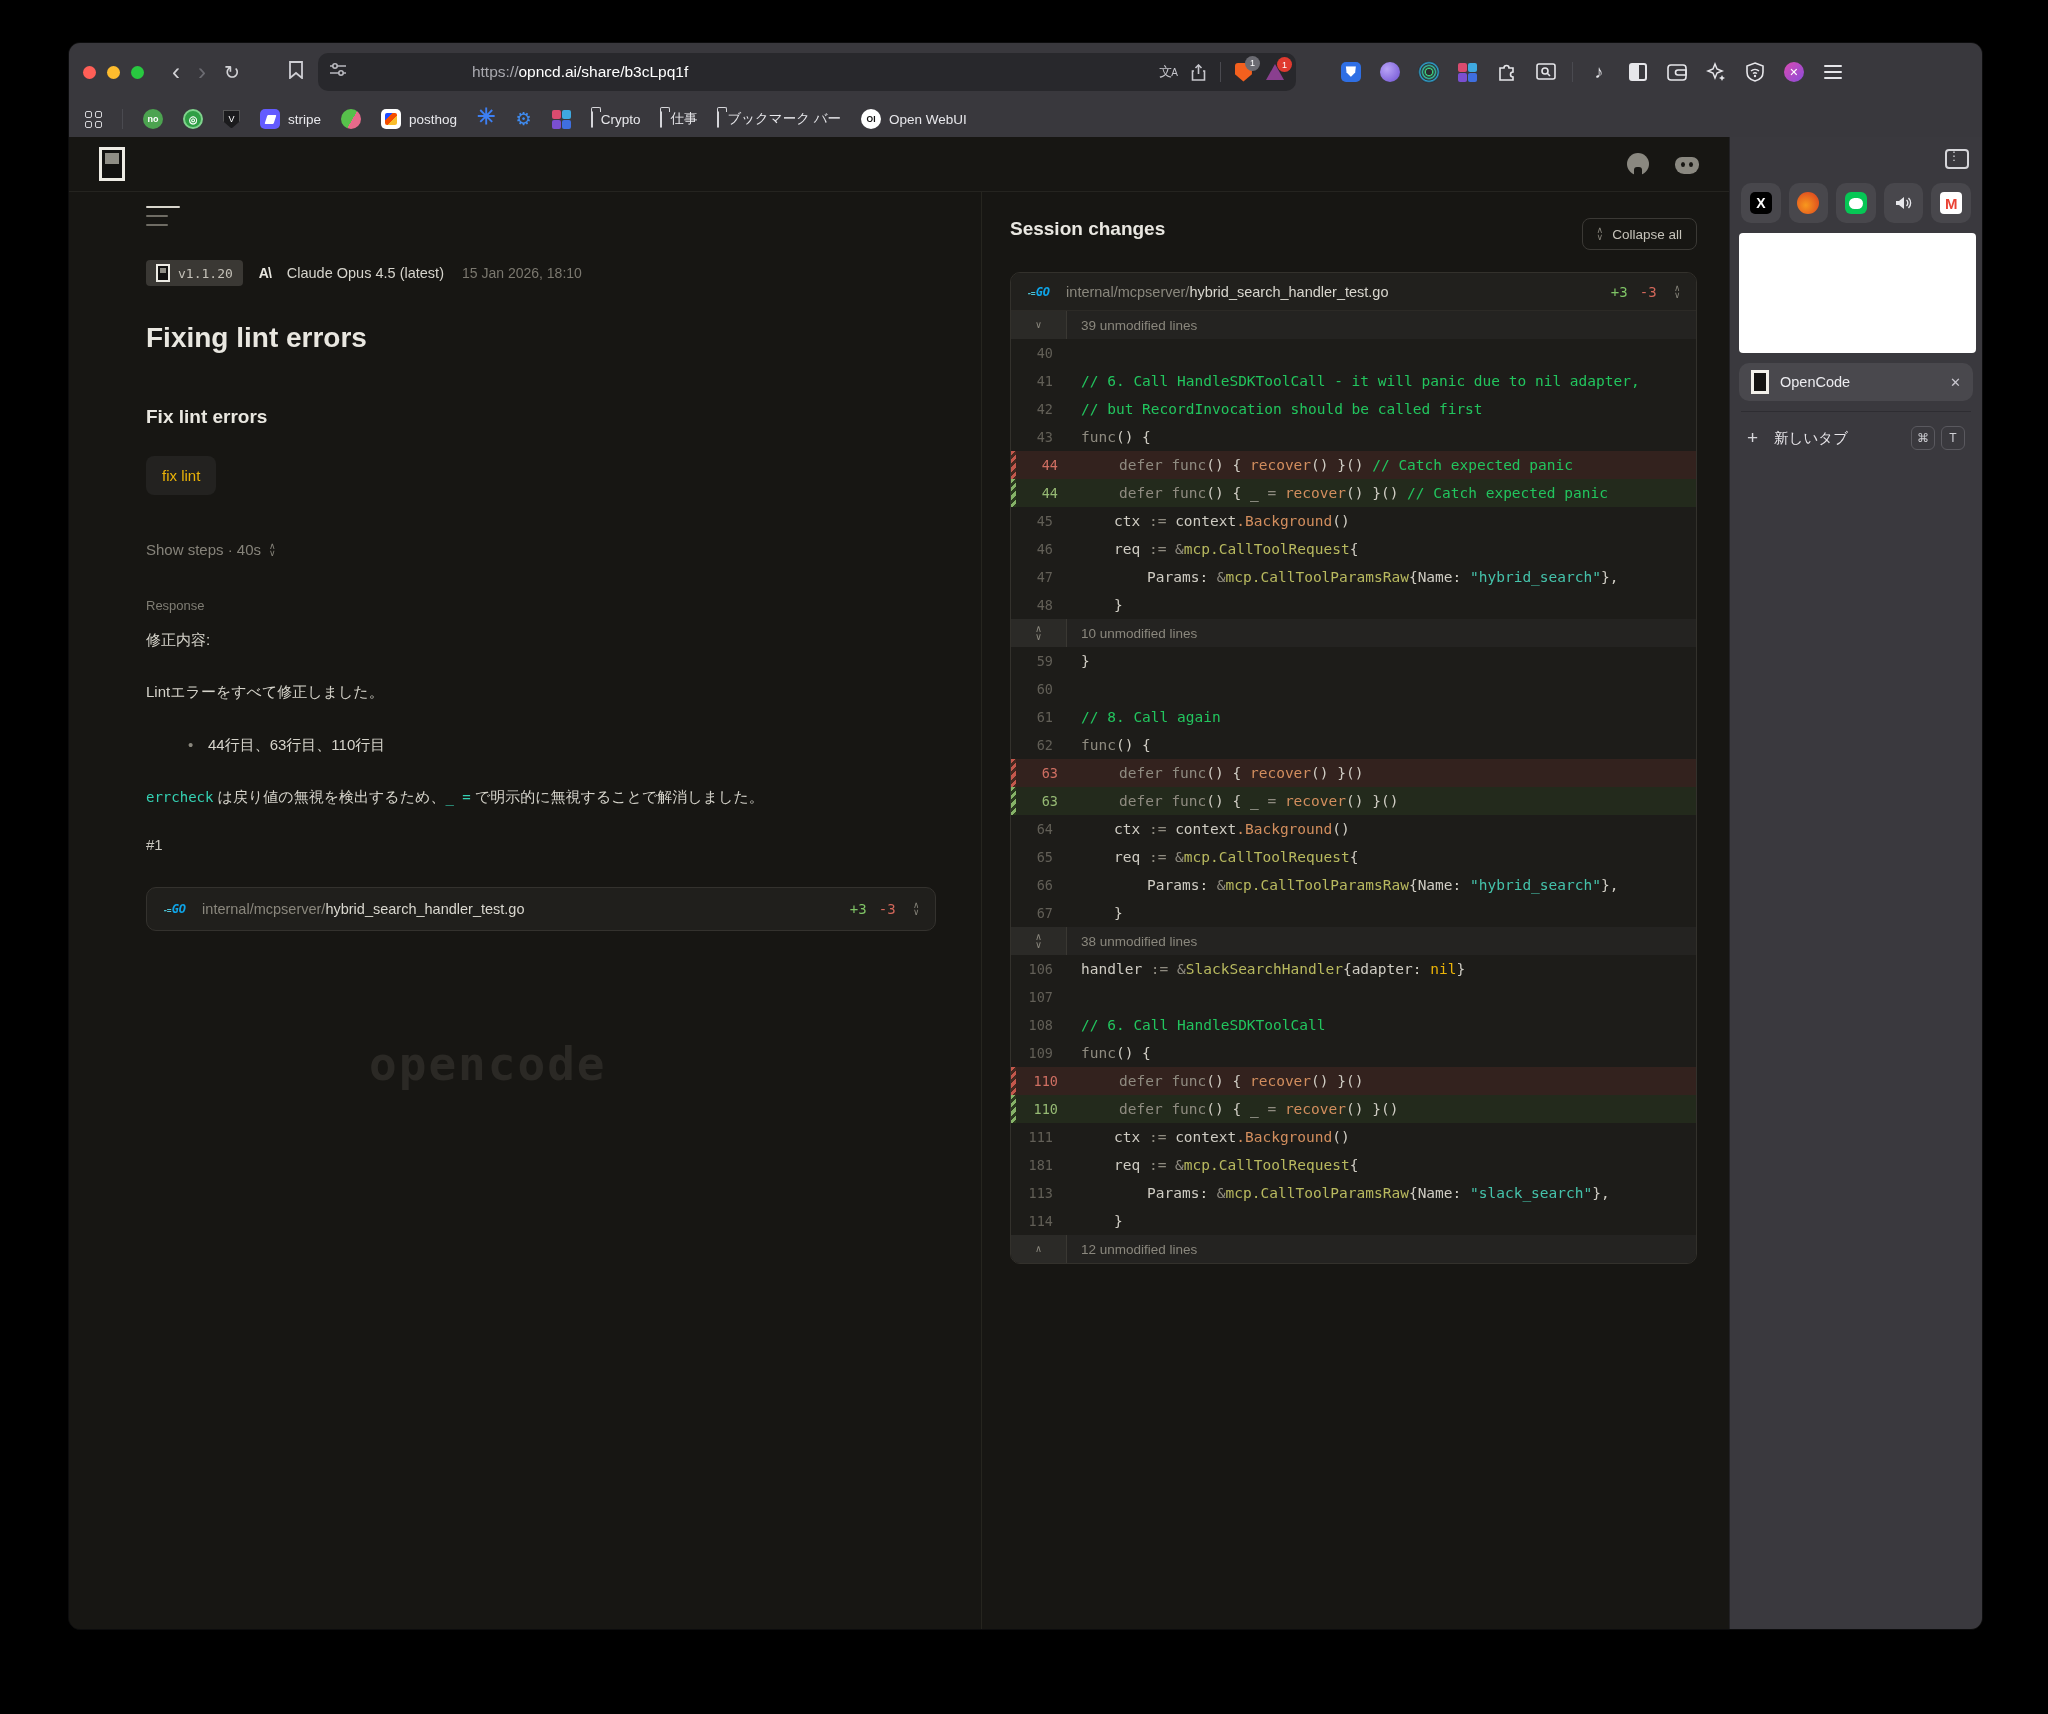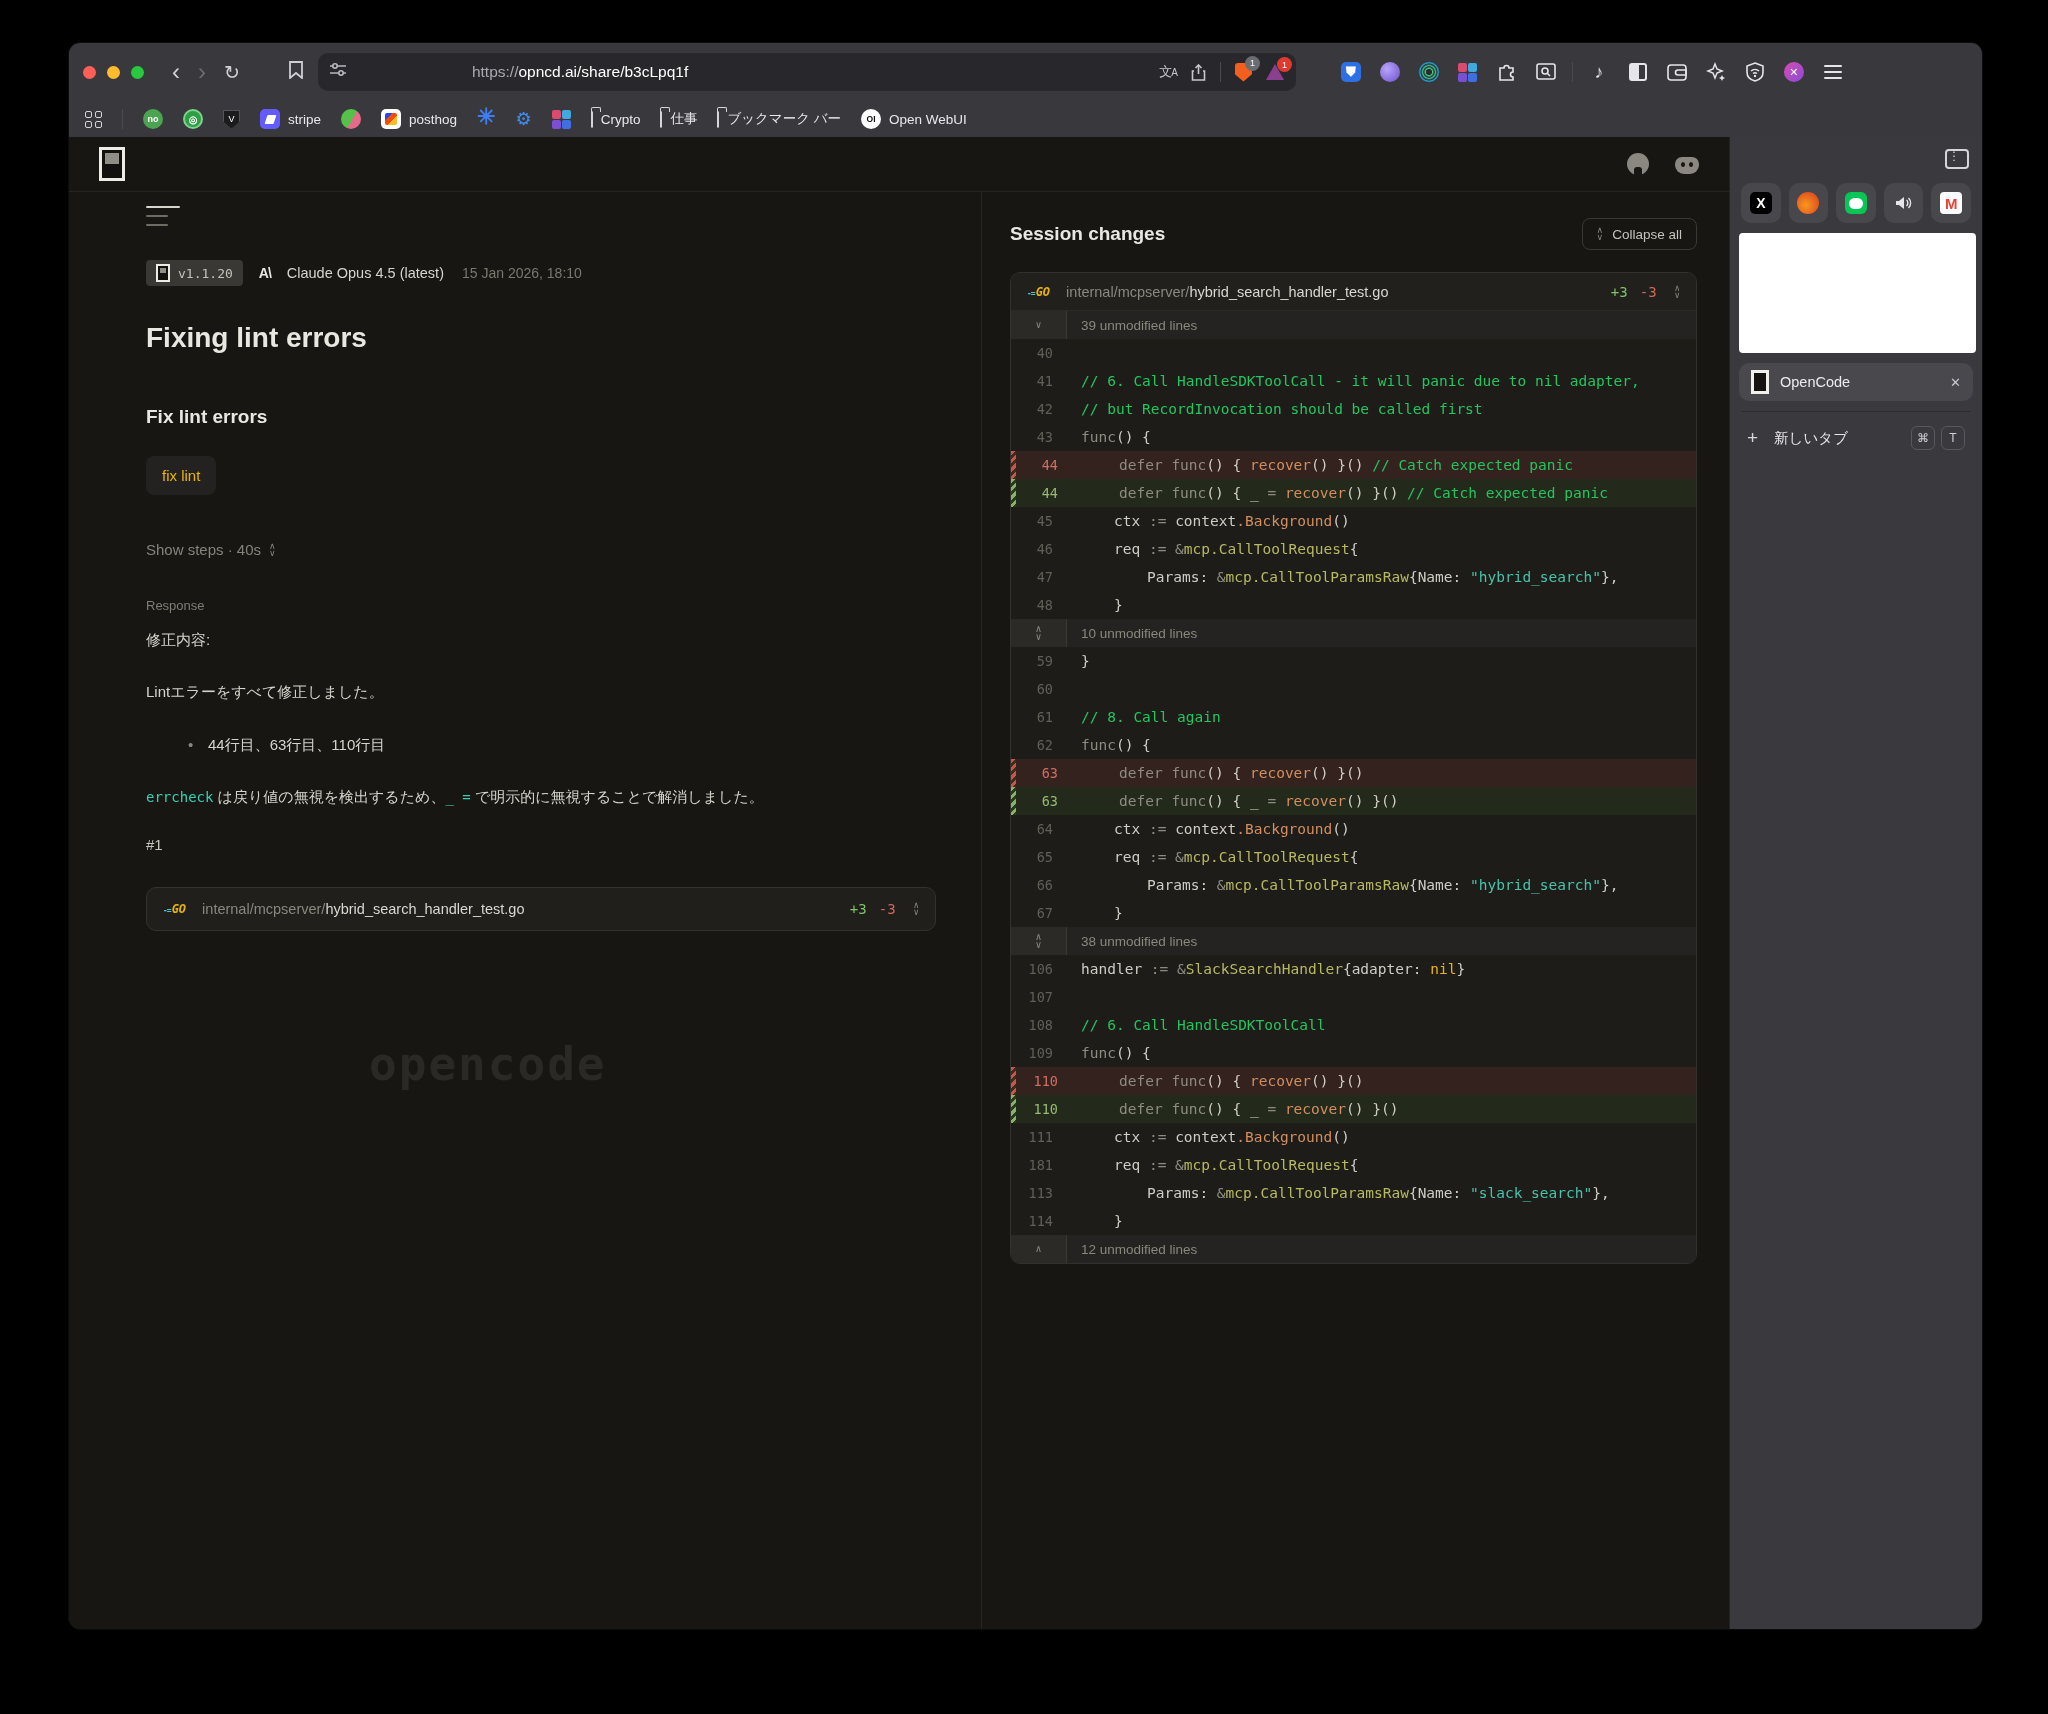--- a/index.html
+++ b/index.html
@@ -125,34 +125,34 @@
   .resp .b1::before { content:"•"; position:absolute; left:4px; color:#8a877d; }
   .resp .b2 { padding-left:62px; position:relative; }
   .resp .b2::before { content:"•"; position:absolute; left:42px; color:#8a877d; }
   .code-inline { font-family:"DejaVu Sans Mono", monospace; color:#35d1b3; font-size:14px; }
   .anchor { color:#c9c6bd; font-size:15px; margin:10px 0 34px; }
 
   
   .filecard { display:flex; align-items:center; height:44px; background:#201f1c;
               border:1px solid #34322e; border-radius:10px; padding:0 16px; width:790px; }
   .go-badge { font-family:"DejaVu Sans Mono", monospace; font-style:italic; font-weight:bold;
-              font-size:12px; color:#eab308; margin-right:16px; letter-spacing:0; }
+              font-size:12px; color:#0ea5e9; margin-right:16px; letter-spacing:0; }
   .go-badge::before { content:"-="; font-size:8px; letter-spacing:-1px; margin-right:1px; color:#4fc4d6; }
   .fpath { font-size:14.5px; color:#8a877d; white-space:nowrap; }
   .fpath b { color:#d9d7cf; font-weight:normal; }
   .fstats { margin-left:auto; display:flex; align-items:center; gap:12px;
             font-family:"DejaVu Sans Mono", monospace; font-size:14px; }
   .plus { color:#7fc466; } .minus { color:#d2675a; }
   .fchev { color:#8a877d; margin-left:6px; }
 
   .watermark { position:absolute; left:300px; top:845px; font-family:"DejaVu Sans Mono", monospace;
                font-weight:bold; font-size:46px; letter-spacing:2px; color:#2b2925; }
 
   
-  .sc-head { display:flex; align-items:center; margin:26px 0 22px; }
+  .sc-head { display:flex; align-items:flex-start; margin:26px 0 22px; }
   .sc-title { color:#e9e7e1; font-size:19px; font-weight:600; }
   .collapse-btn { margin-left:auto; display:flex; align-items:center; gap:9px; border:1px solid #3b3935;
                   border-radius:8px; height:32px; padding:0 14px; color:#c6c3ba; font-size:13.5px; }
   .diffcard { border:1px solid #33312c; border-radius:10px; overflow:hidden; background:#1d1c19; }
   .diffcard .filecard { width:auto; border:none; border-radius:0; background:#21201d; height:38px;
                         border-bottom:1px solid #2c2a26; }
   .drow { display:flex; height:28px; align-items:stretch; font-family:"DejaVu Sans Mono", monospace; font-size:14.5px; }
   .drow .gut { width:56px; flex:0 0 auto; display:flex; align-items:center; justify-content:flex-end;
                padding-right:14px; color:#625f57; font-size:13.5px; position:relative; }
   .drow .codecell { flex:1; display:flex; align-items:center; padding-left:14px; white-space:pre; }

